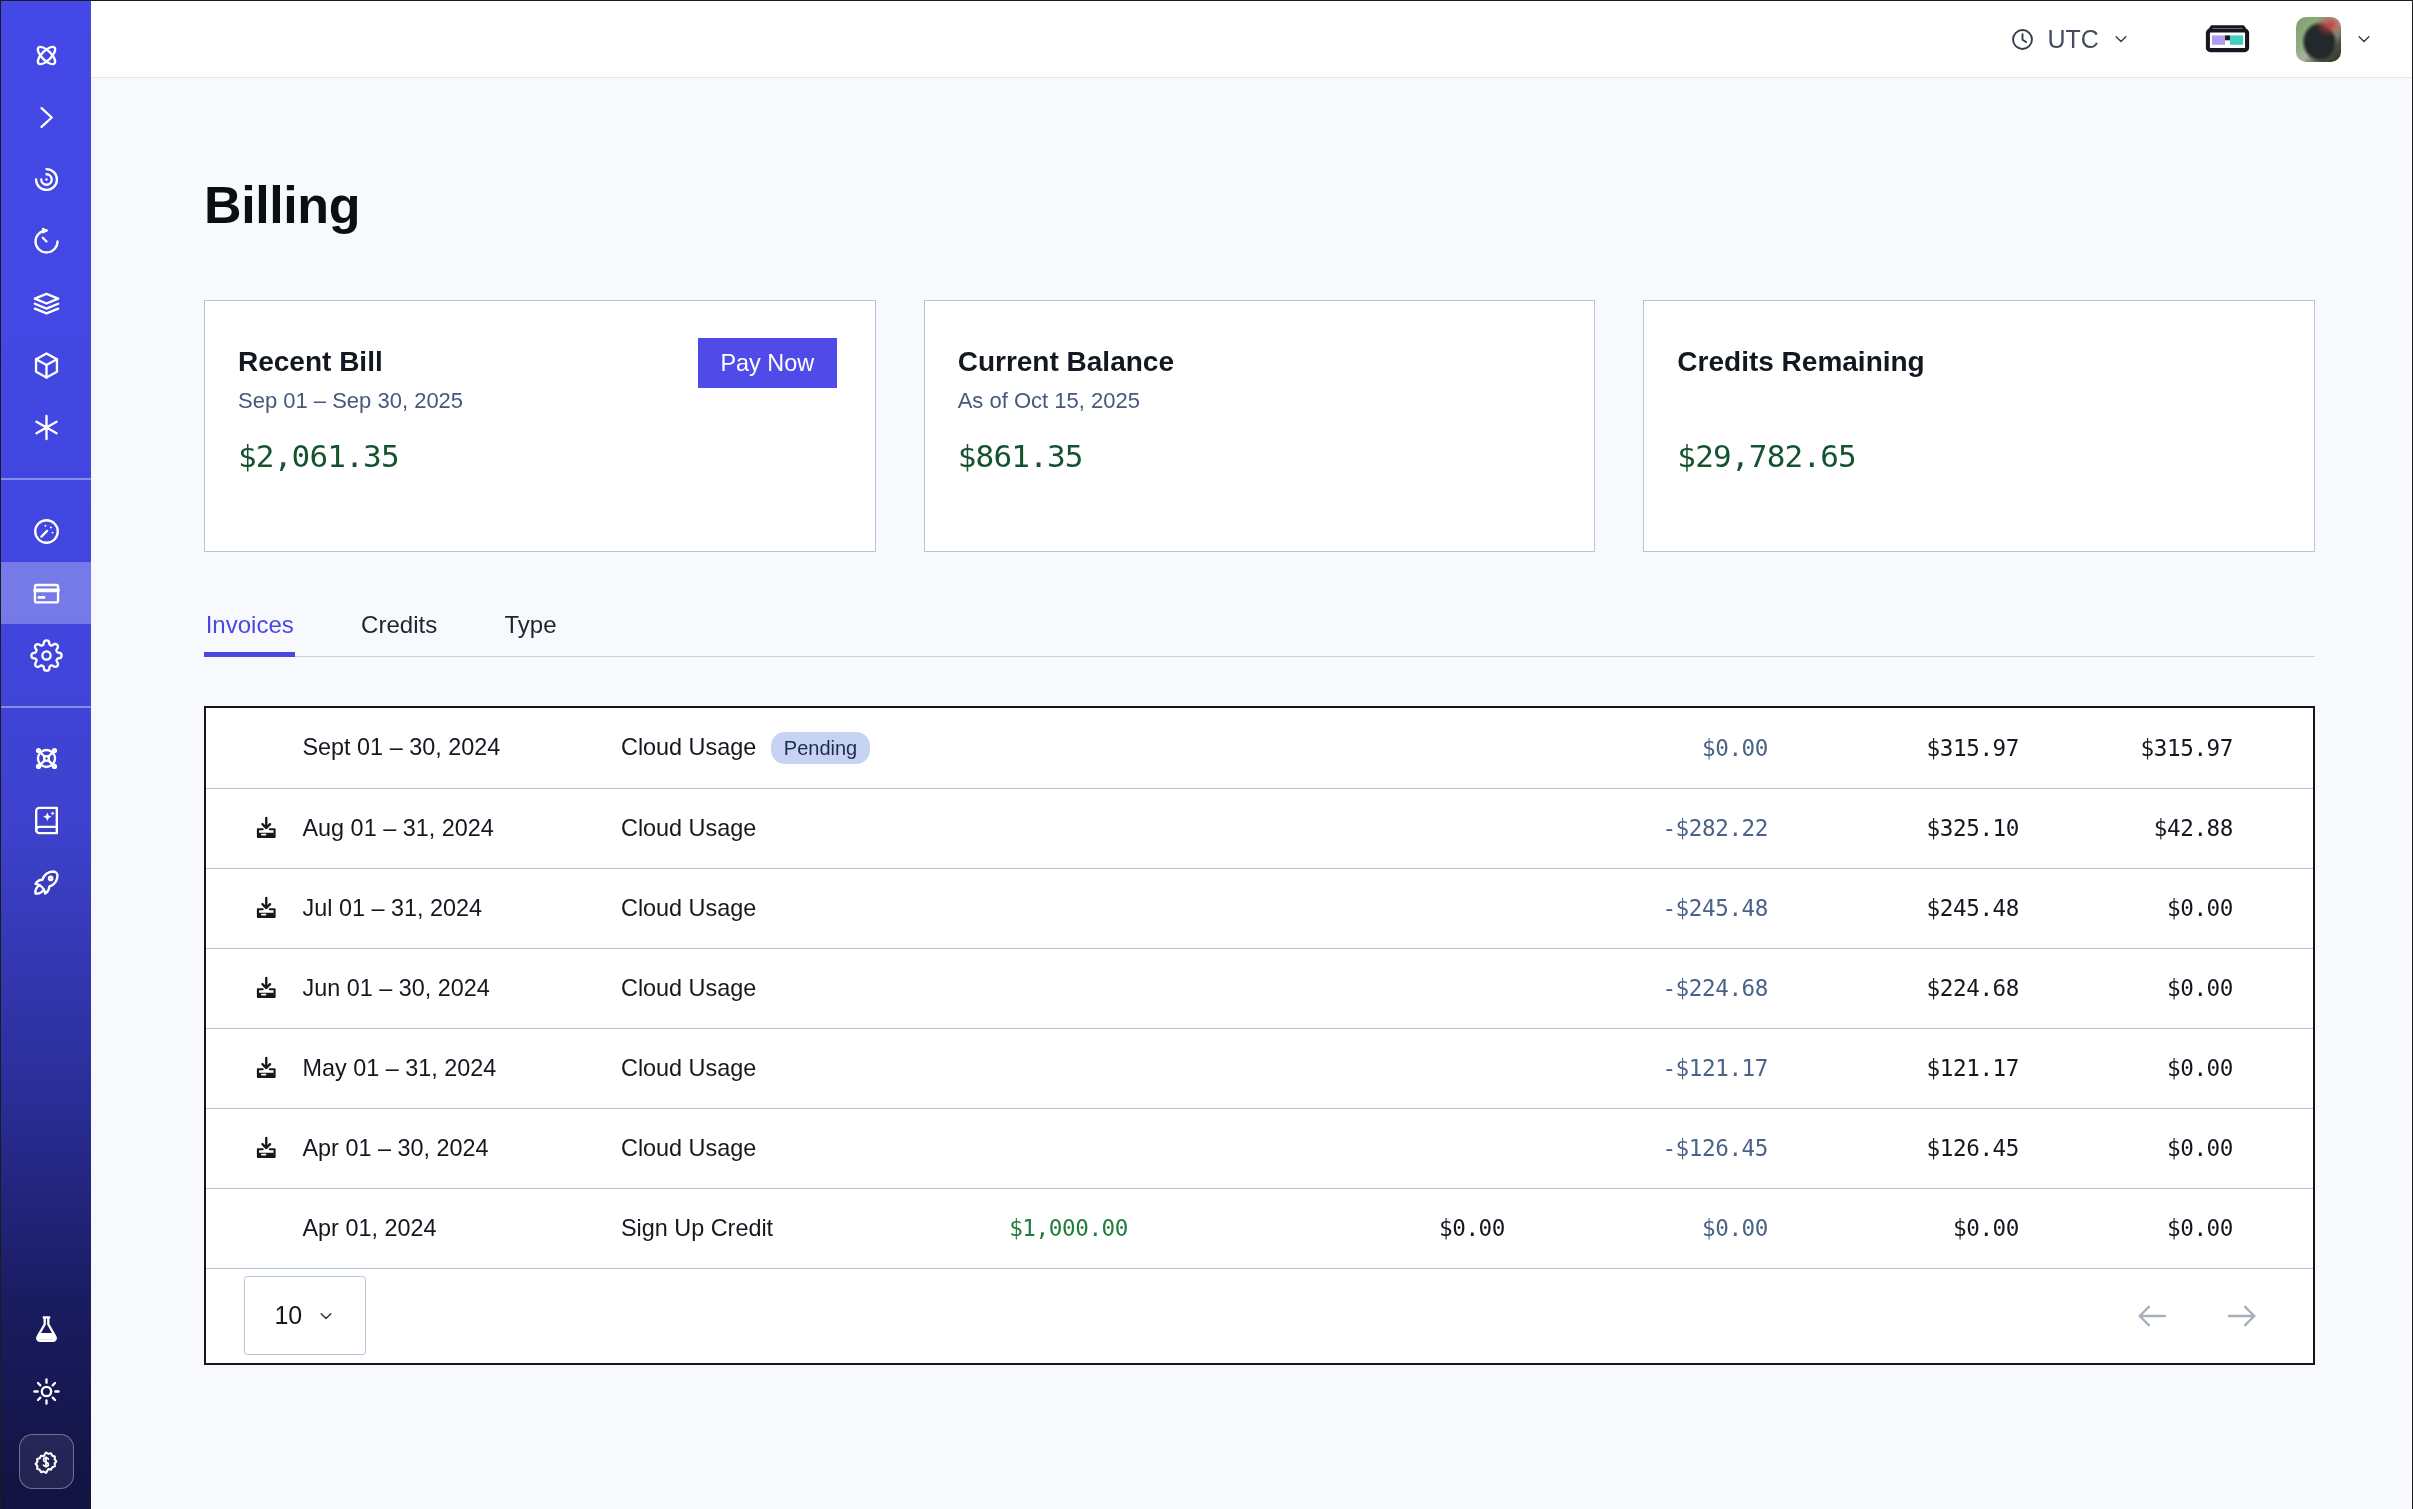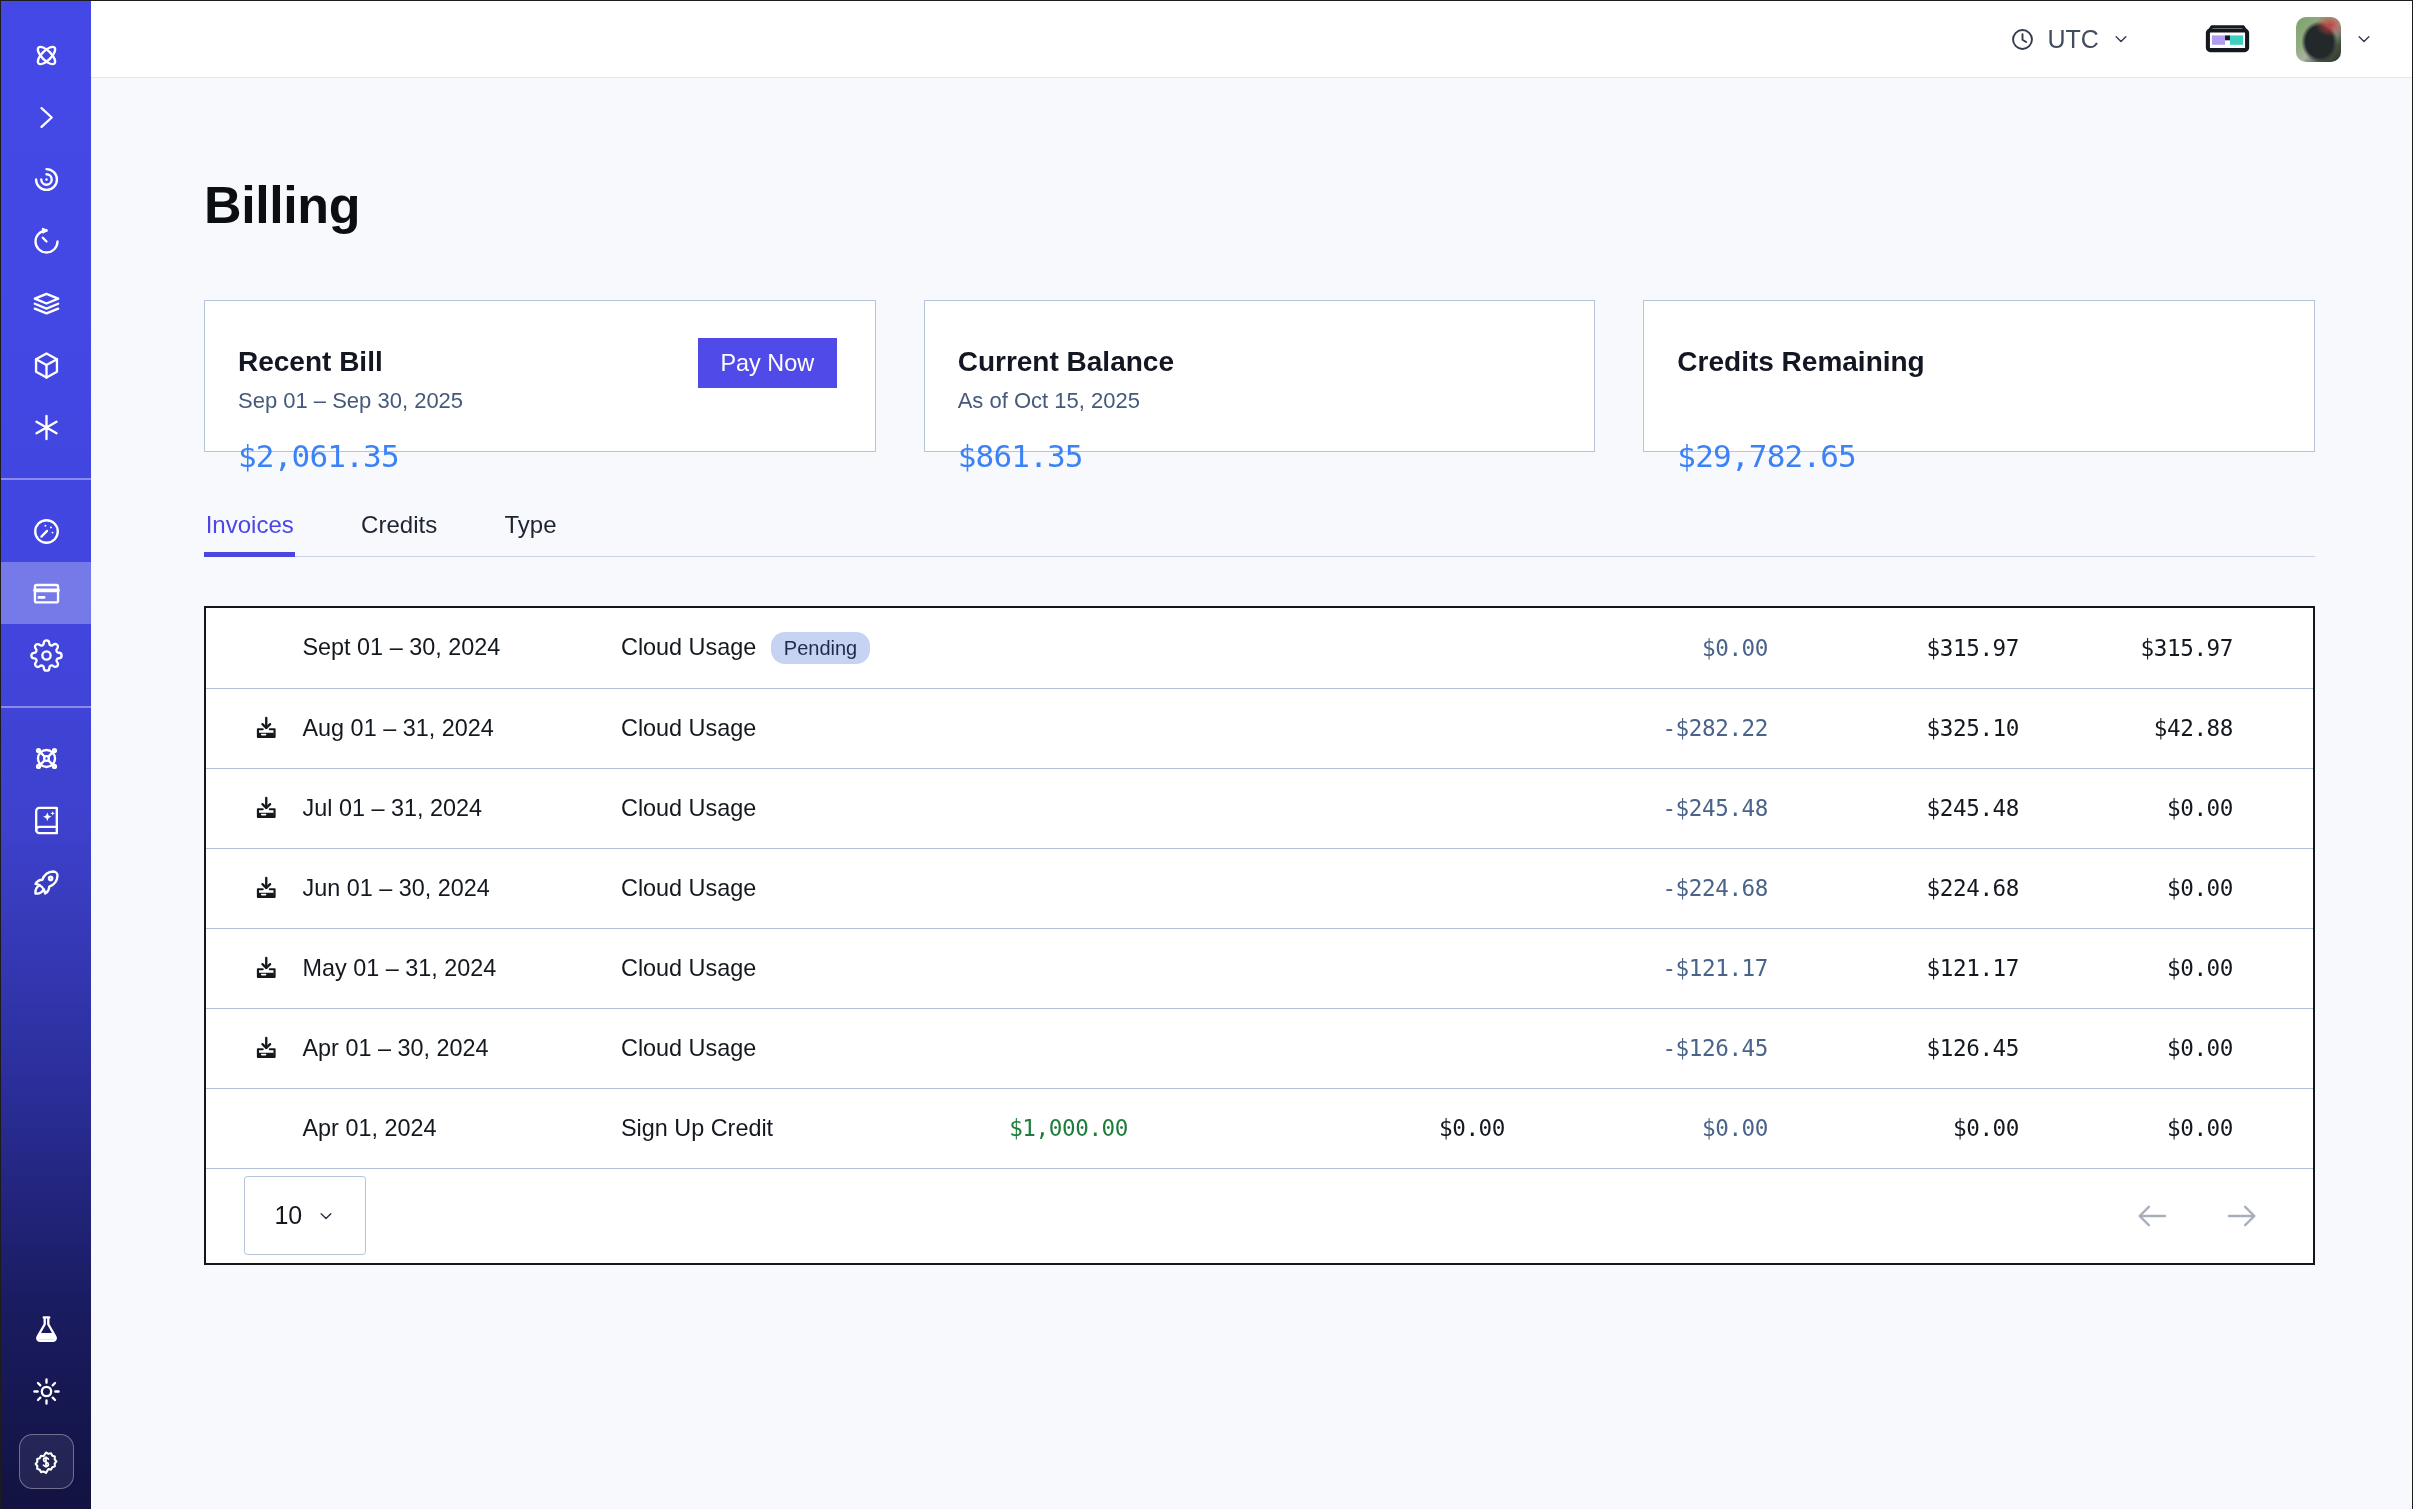--- a/index.html
+++ b/index.html
@@ -34,24 +34,24 @@
       radial-gradient(22px 16.7px at 76% 18%, #c24040 0%, rgba(194,64,64,0) 70%),
       radial-gradient(25px 28.5px at 52% 55%, #23282a 0%, #23282a 55%, rgba(35,40,42,0) 72%),
       linear-gradient(135deg,#7fa06d 0%,#90ad80 35%,#a9b3a0 55%,#45503f 78%,#2d3329 100%); }
   .account svg { width:20px; height:20px; color:#343d4b; }
 
   
   .content { flex:1; background:#f8f9fc; padding:0 97px 0 113px; overflow:hidden; }
   h1.page-title { margin-top:97px; font-size:52px; font-weight:700; color:#0b0e13; letter-spacing:-0.4px; }
 
   .cards { display:flex; gap:48px; margin-top:65px; }
-  .card { flex:1; height:152px; background:#fff; border:1.7px solid #b7c3d8; padding:33px 37px 0 33px; position:relative; }
+  .card { flex:1; height:252px; background:#fff; border:1.7px solid #b7c3d8; padding:33px 37px 0 33px; position:relative; }
   .card-title { font-size:28px; font-weight:600; color:#121722; margin-top:11.7px; }
   .card-sub { font-size:22px; color:#45597c; margin-top:10px; min-height:27px; }
-  .card-amount { font-family:"DejaVu Sans Mono", monospace; font-size:31px; color:#3b82f6; margin-top:23.4px; letter-spacing:-0.8px; }
+  .card-amount { font-family:"DejaVu Sans Mono", monospace; font-size:31px; color:#14532d; margin-top:23.4px; letter-spacing:-0.8px; }
   .paynow { position:absolute; top:37px; right:38px; background:#4f4ae8; color:#fff; border:0; font-size:23.4px; font-weight:500;
     padding:11.7px 22.6px; border-radius:0; cursor:pointer; font-family:inherit; }
 
   .tabs { display:flex; gap:64px; margin-top:59px; border-bottom:1.7px solid #c9d3e1; }
   .tab { background:none; border:0; font-family:inherit; font-size:24px; font-weight:500; color:#1d2430; padding:0 1.7px 18.4px; cursor:pointer; margin-bottom:-1.7px; }
   .tab.active { color:#4c46e4; border-bottom:5px solid #4b46e0; padding-bottom:13.4px; }
 
   
   .invoice-table { margin-top:49px; border:2.5px solid #15161a; background:#fff; }
   .t-head { display:flex; align-items:center; height:72px; background:#131418; color:#fff; font-size:22.6px; font-weight:500; }

